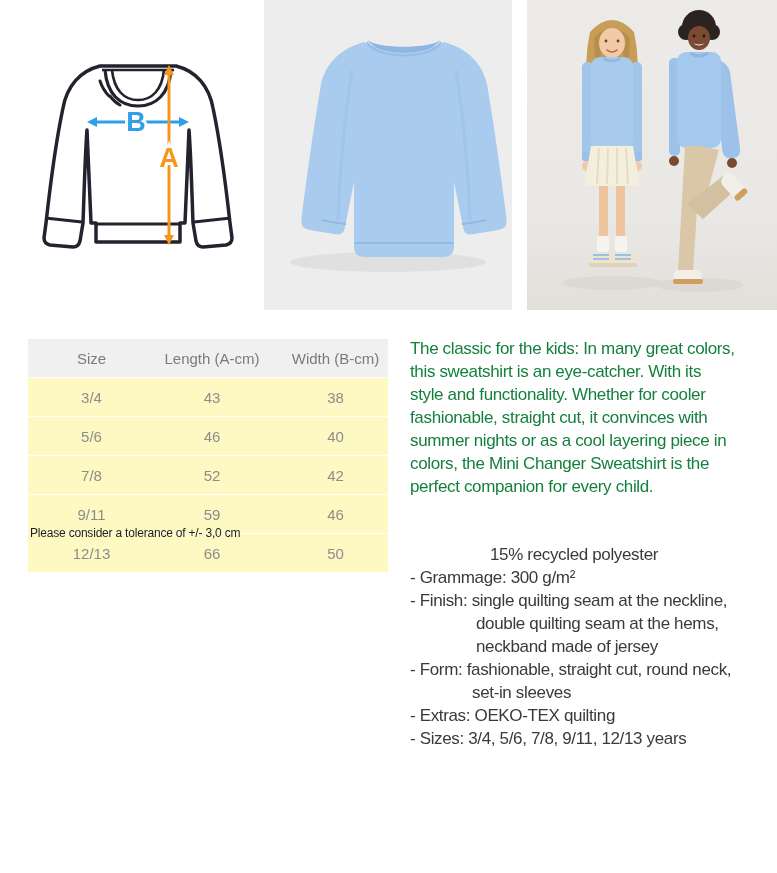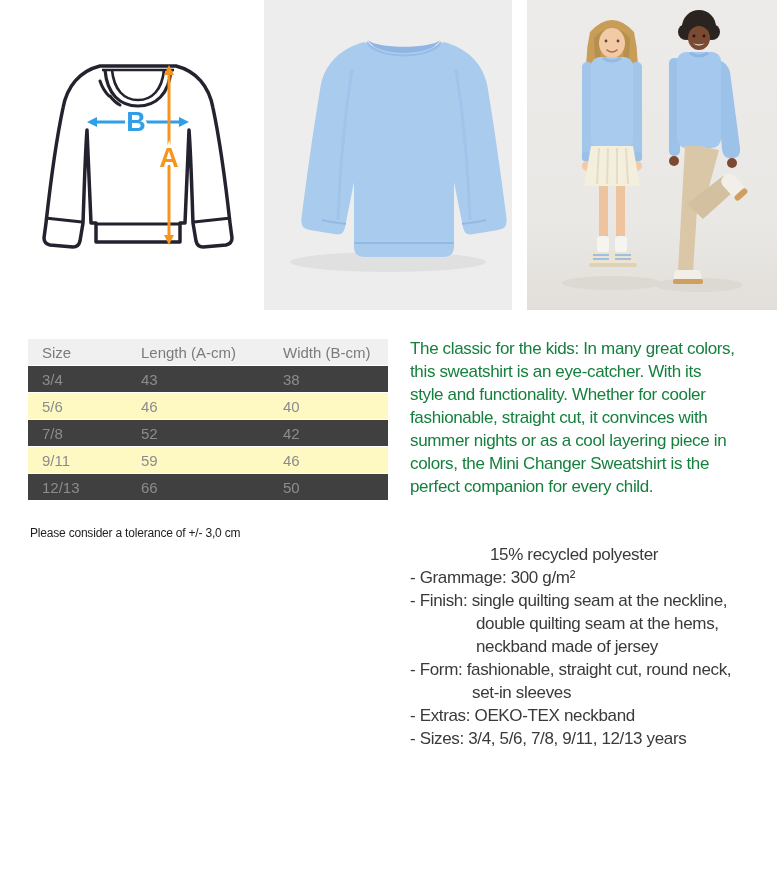--- a/index.html
+++ b/index.html
@@ -9,25 +9,25 @@
   
   .panel-diagram{position:absolute;left:20px;top:40px;width:230px;height:230px;}
   .panel-product{position:absolute;left:264px;top:0;width:248px;height:310px;background:#ededed;}
   .panel-models{position:absolute;left:527px;top:0;width:250px;height:310px;
                 background:linear-gradient(180deg,#ecebe9 0%,#eae8e5 70%,#e2dfda 100%);}
   .panel-diagram svg,.panel-product svg,.panel-models svg{display:block;width:100%;height:100%;}
 
   
   table.size-table{position:absolute;left:28px;top:339px;width:360px;border-collapse:collapse;
         table-layout:fixed;font-size:15px;color:#8c8c8c;}
-  table.size-table th,table.size-table td{height:26px;text-align:left;font-weight:normal;
+  table.size-table th,table.size-table td{height:38px;text-align:center;font-weight:normal;
         padding:0;vertical-align:middle;border-bottom:1px solid #ffffff;}
   table.size-table th:first-child,table.size-table td:first-child{padding-left:14px;}
   table.size-table thead tr{background:#f0f0f0;color:#7b7b7b;}
-  table.size-table tbody tr.shade-dark{background:#404040;margin-top:8px;}
+  table.size-table tbody tr.shade-dark{background:#fef9c3;margin-top:8px;}
   table.size-table tbody tr.shade-light{background:#fef9c3;}
 
   .tolerance{position:absolute;left:30px;top:526px;font-size:12px;color:#1e1e1e;letter-spacing:-0.2px;}
 
   
   .desc{position:absolute;left:410px;top:337px;width:367px;color:#15803d;
         font-size:17px;line-height:23px;letter-spacing:-0.35px;white-space:nowrap;}
   .details{position:absolute;left:410px;top:543px;width:367px;color:#3a3a3a;
         font-size:17px;line-height:23px;letter-spacing:-0.35px;white-space:nowrap;}
   .details .ind-1{padding-left:80px;}
@@ -214,17 +214,17 @@
   </div>
 
   <div class="details">
     <div class="ind-1">15% recycled polyester</div>
     <div>- Grammage: 300 g/m²</div>
     <div>- Finish: single quilting seam at the neckline,</div>
     <div class="ind-2">double quilting seam at the hems,</div>
     <div class="ind-2">neckband made of jersey</div>
     <div>- Form: fashionable, straight cut, round neck,</div>
     <div class="ind-3">set-in sleeves</div>
-    <div>- Extras: OEKO-TEX neckband</div>
+    <div>- Extras: OEKO-TEX quilting</div>
     <div>- Sizes: 3/4, 5/6, 7/8, 9/11, 12/13 years</div>
   </div>
 
 </div>
 
 </body></html>

